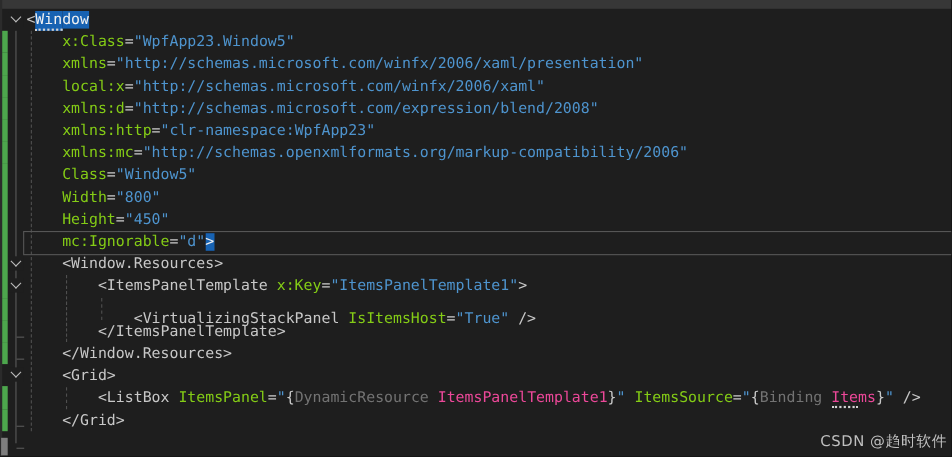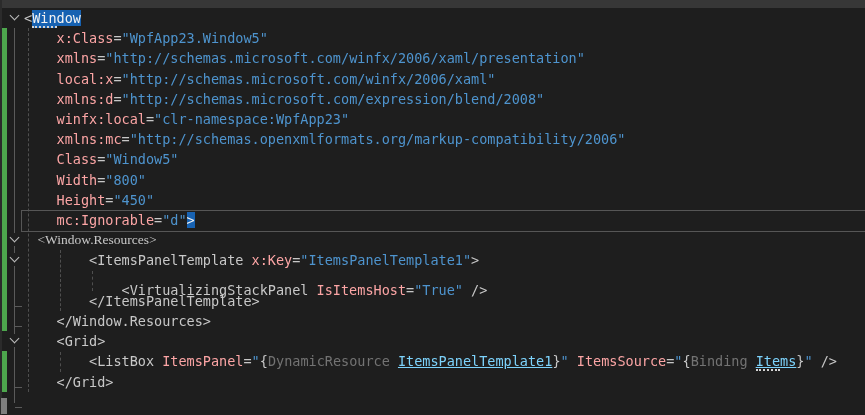--- a/index.html
+++ b/index.html
@@ -12,24 +12,24 @@
   .guide{border-left:1px dashed #4F4F4F;width:0;}
   #guide-0{left:28px;top:28px;height:364px;}
   #guide-1{left:60px;top:250px;height:61px;}
   #guide-2{left:92px;top:271px;height:20px;}
   #guide-3{left:60px;top:352px;height:20px;}
   #current-line-border{left:21px;top:210px;width:843px;height:20px;border:1px solid #565656;}
   #gray-block{left:1px;top:398px;width:6px;height:16px;background:#7E7E7E;}
   .code-line{left:24px;height:20.2px;white-space:pre;line-height:20.2px;color:#C8C8C8;}
   .tk{display:inline;}
   .x{color:#C8C8C8;}
-  .a{color:#fca5a5;}
+  .a{color:#84cc16;}
   .s{color:#4E94CE;}
   .e{color:#737373;}
-  .p{color:#7dd3fc;text-decoration:underline;}
+  .p{color:#ec4899;}
   .hl{background:#1762B2;color:#F2F2F2;}
   .dots{border-bottom:2px dotted #D4D4D4;}
   .green-bar{left:2px;width:5px;background:#4DA64D;}
   .fold-tick{left:15px;width:7px;height:1px;background:#5A5A5A;}
   .fold-arrow{left:8px;width:13px;height:13px;background:#1E1E1E;cursor:pointer;}
   .fold-arrow::after{content:"";position:absolute;left:3px;top:1px;width:6px;height:6px;
       border-right:1.6px solid #BDBDBD;border-bottom:1.6px solid #BDBDBD;transform:rotate(45deg);}
   #watermark{right:4px;top:392px;font-family:"DejaVu Sans",sans-serif;font-size:13.5px;
       color:#BFBFBF;letter-spacing:0.5px;}
 </style>
@@ -80,32 +80,33 @@
   <div id="guide-3" class="abs guide"></div>
 
   <div id="current-line-border" class="abs"></div>
 
   <div id="code-layer">
       <div class="abs code-line" style="top: 8px;"><span class="tk x">&lt;</span><span class="tk hl dots">Win</span><span class="tk hl">dow</span></div>
       <div class="abs code-line" style="top: 28.2px;"><span class="tk x">    </span><span class="tk a">x:Class</span><span class="tk x">=</span><span class="tk s">"WpfApp23.Window5"</span></div>
       <div class="abs code-line" style="top: 48.4px;"><span class="tk x">    </span><span class="tk a">xmlns</span><span class="tk x">=</span><span class="tk s">"http://schemas.microsoft.com/winfx/2006/xaml/presentation"</span></div>
       <div class="abs code-line" style="top: 68.6px;"><span class="tk x">    </span><span class="tk a">local:x</span><span class="tk x">=</span><span class="tk s">"http://schemas.microsoft.com/winfx/2006/xaml"</span></div>
       <div class="abs code-line" style="top: 88.8px;"><span class="tk x">    </span><span class="tk a">xmlns:d</span><span class="tk x">=</span><span class="tk s">"http://schemas.microsoft.com/expression/blend/2008"</span></div>
-      <div class="abs code-line" style="top: 109px;"><span class="tk x">    </span><span class="tk a">winfx:local</span><span class="tk x">=</span><span class="tk s">"clr-namespace:WpfApp23"</span></div>
+      <div class="abs code-line" style="top: 109px;"><span class="tk x">    </span><span class="tk a">xmlns:http</span><span class="tk x">=</span><span class="tk s">"clr-namespace:WpfApp23"</span></div>
       <div class="abs code-line" style="top: 129.2px;"><span class="tk x">    </span><span class="tk a">xmlns:mc</span><span class="tk x">=</span><span class="tk s">"http://schemas.openxmlformats.org/markup-compatibility/2006"</span></div>
       <div class="abs code-line" style="top: 149.4px;"><span class="tk x">    </span><span class="tk a">Class</span><span class="tk x">=</span><span class="tk s">"Window5"</span></div>
       <div class="abs code-line" style="top: 169.6px;"><span class="tk x">    </span><span class="tk a">Width</span><span class="tk x">=</span><span class="tk s">"800"</span></div>
       <div class="abs code-line" style="top: 189.8px;"><span class="tk x">    </span><span class="tk a">Height</span><span class="tk x">=</span><span class="tk s">"450"</span></div>
       <div class="abs code-line" style="top: 210px;"><span class="tk x">    </span><span class="tk a">mc:Ignorable</span><span class="tk x">=</span><span class="tk s">"d"</span><span class="tk hl">&gt;</span></div>
-      <div class="abs code-line" style="top: 230.2px; font-family: Liberation Serif, serif;"><span class="tk x">    &lt;Window.Resources&gt;</span></div>
+      <div class="abs code-line" style="top: 230.2px;"><span class="tk x">    &lt;Window.Resources&gt;</span></div>
       <div class="abs code-line" style="top: 250.4px;"><span class="tk x">        &lt;ItemsPanelTemplate </span><span class="tk a">x:Key</span><span class="tk x">=</span><span class="tk s">"ItemsPanelTemplate1"</span><span class="tk x">&gt;</span></div>
       <div class="abs code-line" style="top: 280px;"><span class="tk x">            &lt;VirtualizingStackPanel </span><span class="tk a">IsItemsHost</span><span class="tk x">=</span><span class="tk s">"True"</span><span class="tk x"> /&gt;</span></div>
       <div class="abs code-line" style="top: 290.8px;"><span class="tk x">        &lt;/ItemsPanelTemplate&gt;</span></div>
       <div class="abs code-line" style="top: 311px;"><span class="tk x">    &lt;/Window.Resources&gt;</span></div>
       <div class="abs code-line" style="top: 331.2px;"><span class="tk x">    &lt;Grid&gt;</span></div>
       <div class="abs code-line" style="top: 351.4px;"><span class="tk x">        &lt;ListBox </span><span class="tk a">ItemsPanel</span><span class="tk x">=</span><span class="tk s">"</span><span class="tk x">{</span><span class="tk e">DynamicResource</span><span class="tk x"> </span><span class="tk p">ItemsPanelTemplate1</span><span class="tk x">}</span><span class="tk s">"</span><span class="tk x"> </span><span class="tk a">ItemsSource</span><span class="tk x">=</span><span class="tk s">"</span><span class="tk x">{</span><span class="tk e">Binding</span><span class="tk x"> </span><span class="tk p dots">Ite</span><span class="tk p">ms</span><span class="tk x">}</span><span class="tk s">"</span><span class="tk x"> /&gt;</span></div>
       <div class="abs code-line" style="top: 371.6px;"><span class="tk x">    &lt;/Grid&gt;</span></div>
       <div class="abs code-line" style="top: 391.8px; margin-top: 44px;"><span class="tk hl">&lt;/Window&gt;</span></div>
     </div>
 
   <div id="gray-block" class="abs"></div>
 
+  <div id="watermark" class="abs">CSDN @趋时软件</div>
 </div>
 
 </body></html>

